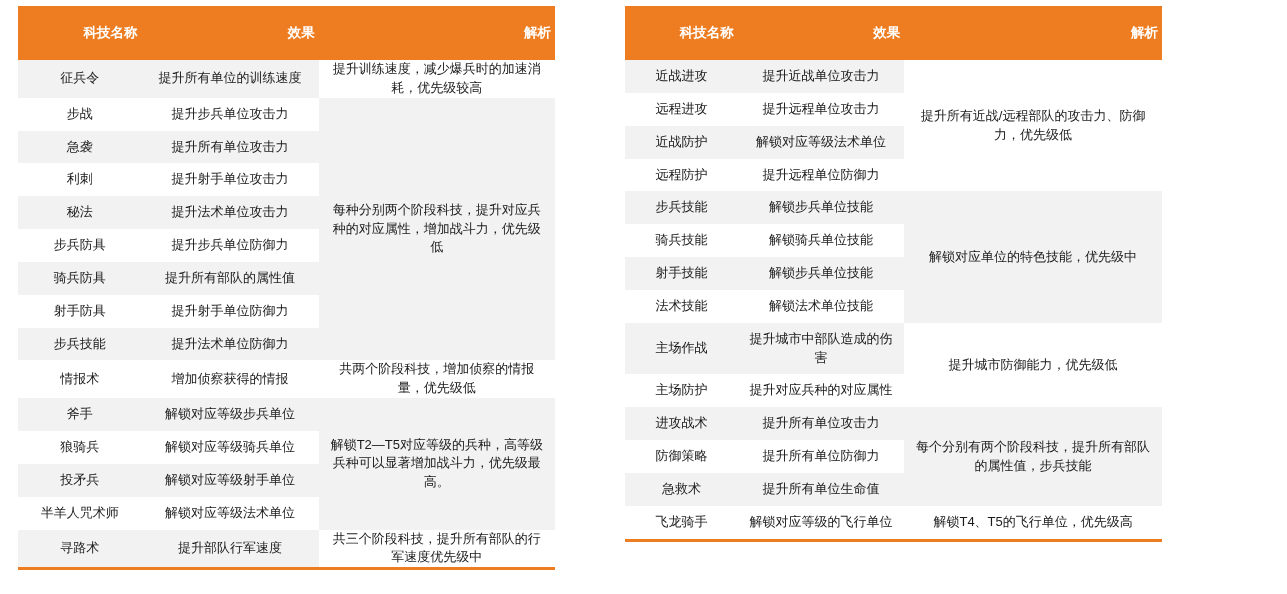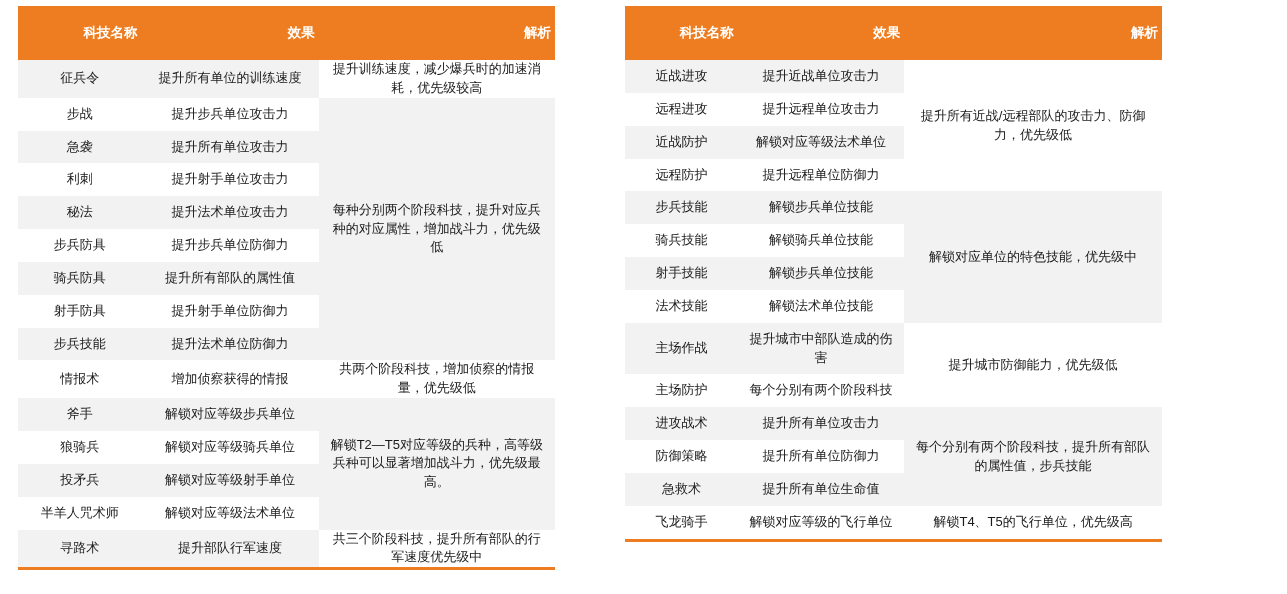--- a/index.html
+++ b/index.html
@@ -207,21 +207,21 @@
             <td>法术技能</td>
             <td>解锁法术单位技能</td>
           </tr>
           <tr class="odd">
             <td>主场作战</td>
             <td>提升城市中部队造成的伤害</td>
             <td class="merged" rowspan="2">提升城市防御能力，优先级低</td>
           </tr>
           <tr class="even">
             <td>主场防护</td>
-            <td>每个分别有两个阶段科技</td>
+            <td>提升对应兵种的对应属性</td>
           </tr>
           <tr class="odd">
             <td>进攻战术</td>
             <td>提升所有单位攻击力</td>
             <td class="merged shaded" rowspan="3">每个分别有两个阶段科技，提升所有部队的属性值，步兵技能</td>
           </tr>
           <tr class="even">
             <td>防御策略</td>
             <td>提升所有单位防御力</td>
           </tr>

